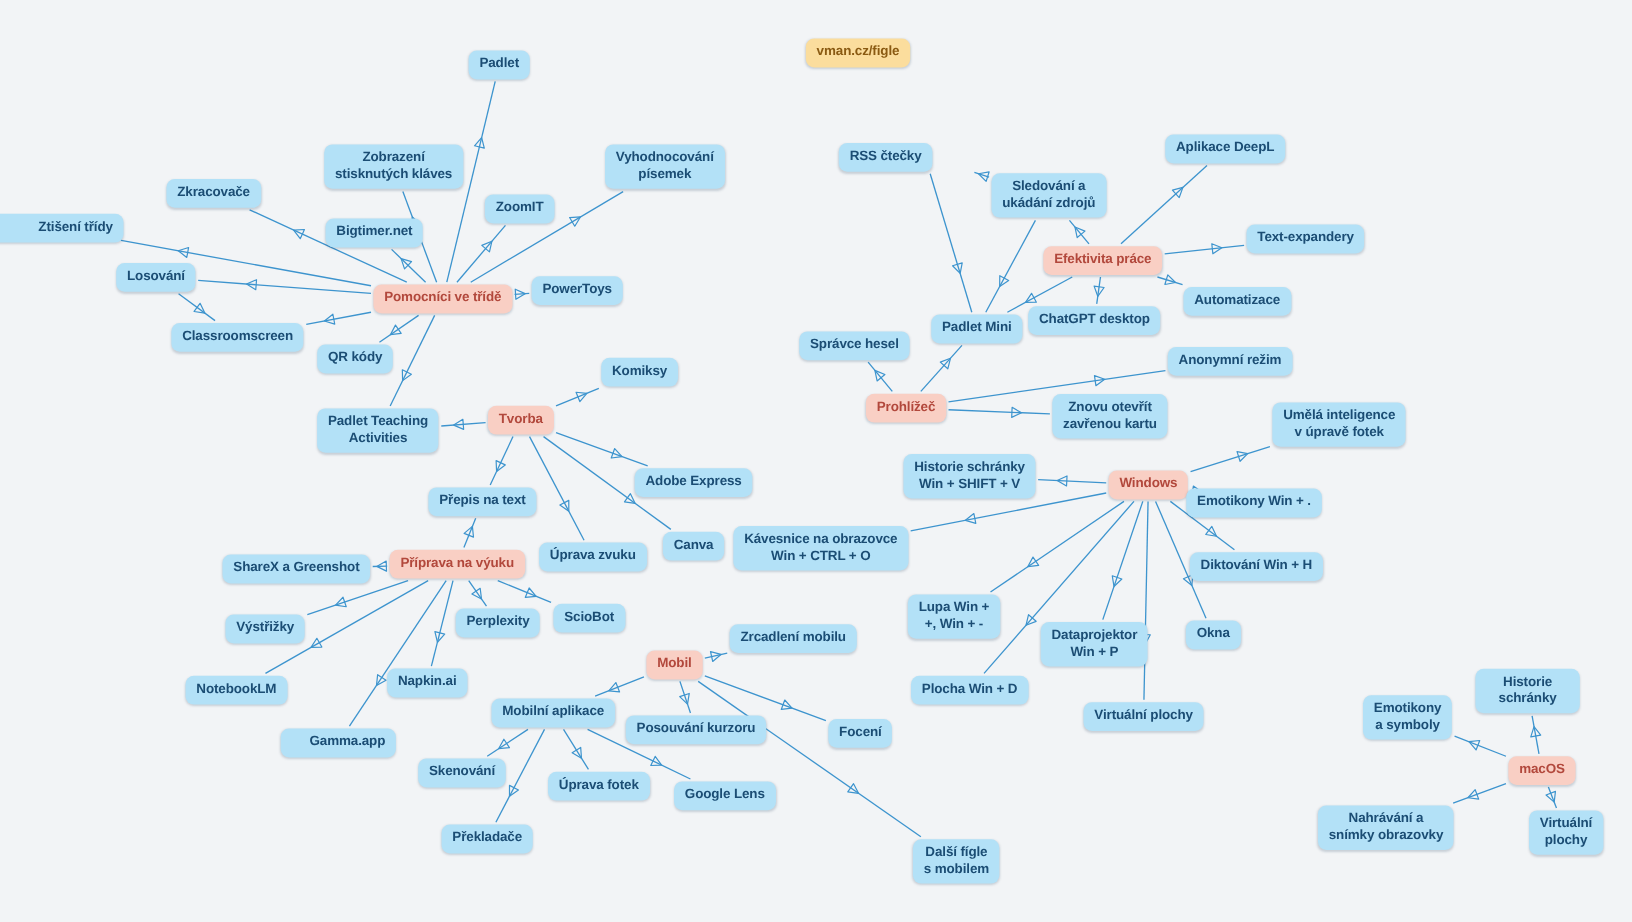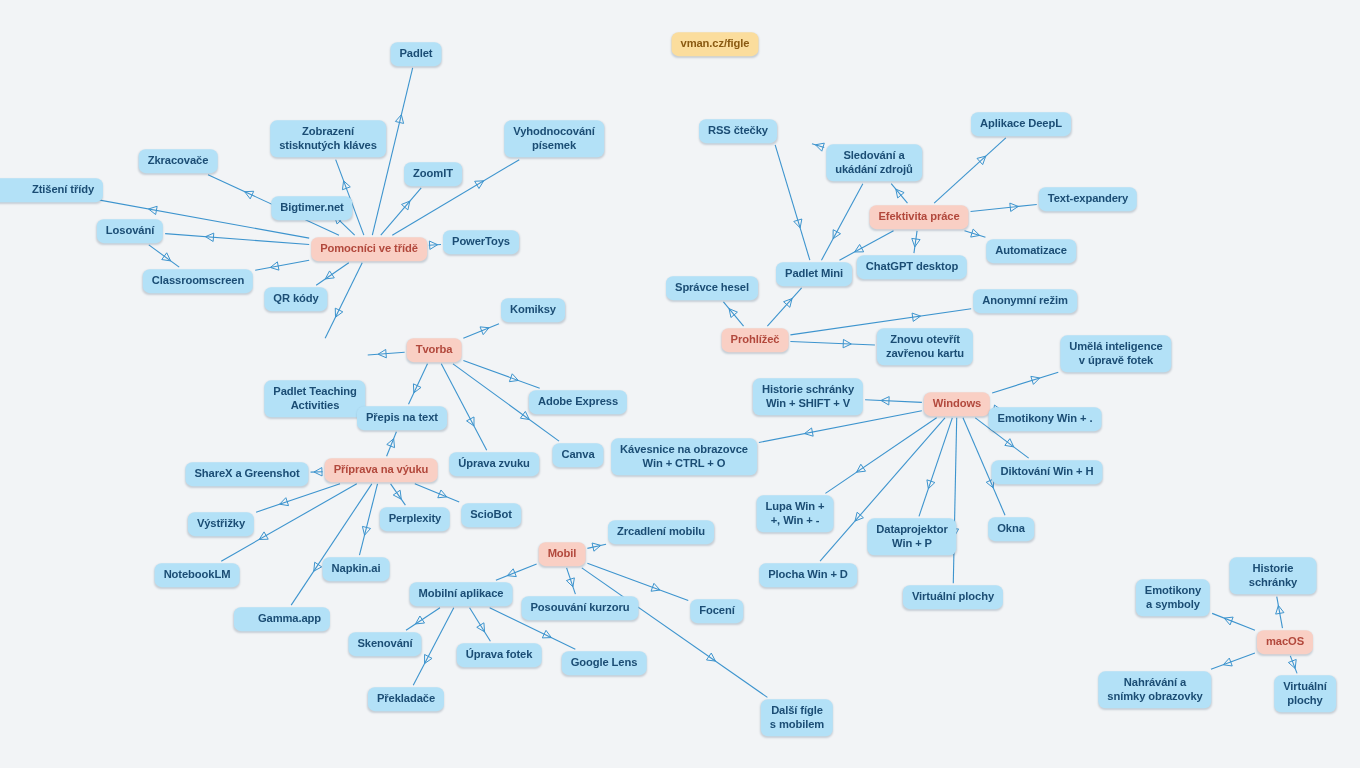--- a/index.html
+++ b/index.html
@@ -167,29 +167,29 @@
 
   <div id="badge" class="node amber" style="left: 715px; top: 44px;">vman.cz/figle</div>
 
   <div id="node-layer">
       <div class="node red" style="left: 369px; top: 249px;">Pomocníci ve třídě</div>
       <div class="node blue" style="left: 416px; top: 54px;">Padlet</div>
       <div class="node blue" style="left: 328px; top: 139px;">Zobrazení
 stisknutých kláves</div>
       <div class="node blue" style="left: 178px; top: 161px;">Zkracovače</div>
       <div class="node blue" style="left: 44px; top: 190px; padding-left: 47px;">Ztišení třídy</div>
-      <div class="node blue" style="left: 312px; top: 208px;">Bigtimer.net</div>
+      <div class="node blue" style="left: 312px; top: 194px;">Bigtimer.net</div>
       <div class="node blue" style="left: 433px; top: 174px;">ZoomIT</div>
       <div class="node blue" style="left: 554px; top: 139px;">Vyhodnocování
 písemek</div>
       <div class="node blue" style="left: 130px; top: 231px;">Losování</div>
       <div class="node blue" style="left: 481px; top: 242px;">PowerToys</div>
       <div class="node blue" style="left: 198px; top: 281px;">Classroomscreen</div>
       <div class="node blue" style="left: 296px; top: 299px;">QR kódy</div>
-      <div class="node blue" style="left: 315px; top: 359px; margin-top: 40px;">Padlet Teaching
+      <div class="node blue" style="left: 315px; top: 359px;">Padlet Teaching
 Activities</div>
       <div class="node red" style="left: 434px; top: 350px;">Tvorba</div>
       <div class="node blue" style="left: 533px; top: 310px;">Komiksy</div>
       <div class="node blue" style="left: 578px; top: 402px;">Adobe Express</div>
       <div class="node blue" style="left: 578px; top: 455px;">Canva</div>
       <div class="node blue" style="left: 494px; top: 464px;">Úprava zvuku</div>
       <div class="node blue" style="left: 402px; top: 418px;">Přepis na text</div>
       <div class="node red" style="left: 381px; top: 470px;">Příprava na výuku</div>
       <div class="node blue" style="left: 247px; top: 474px;">ShareX a Greenshot</div>
       <div class="node blue" style="left: 221px; top: 524px;">Výstřižky</div>

